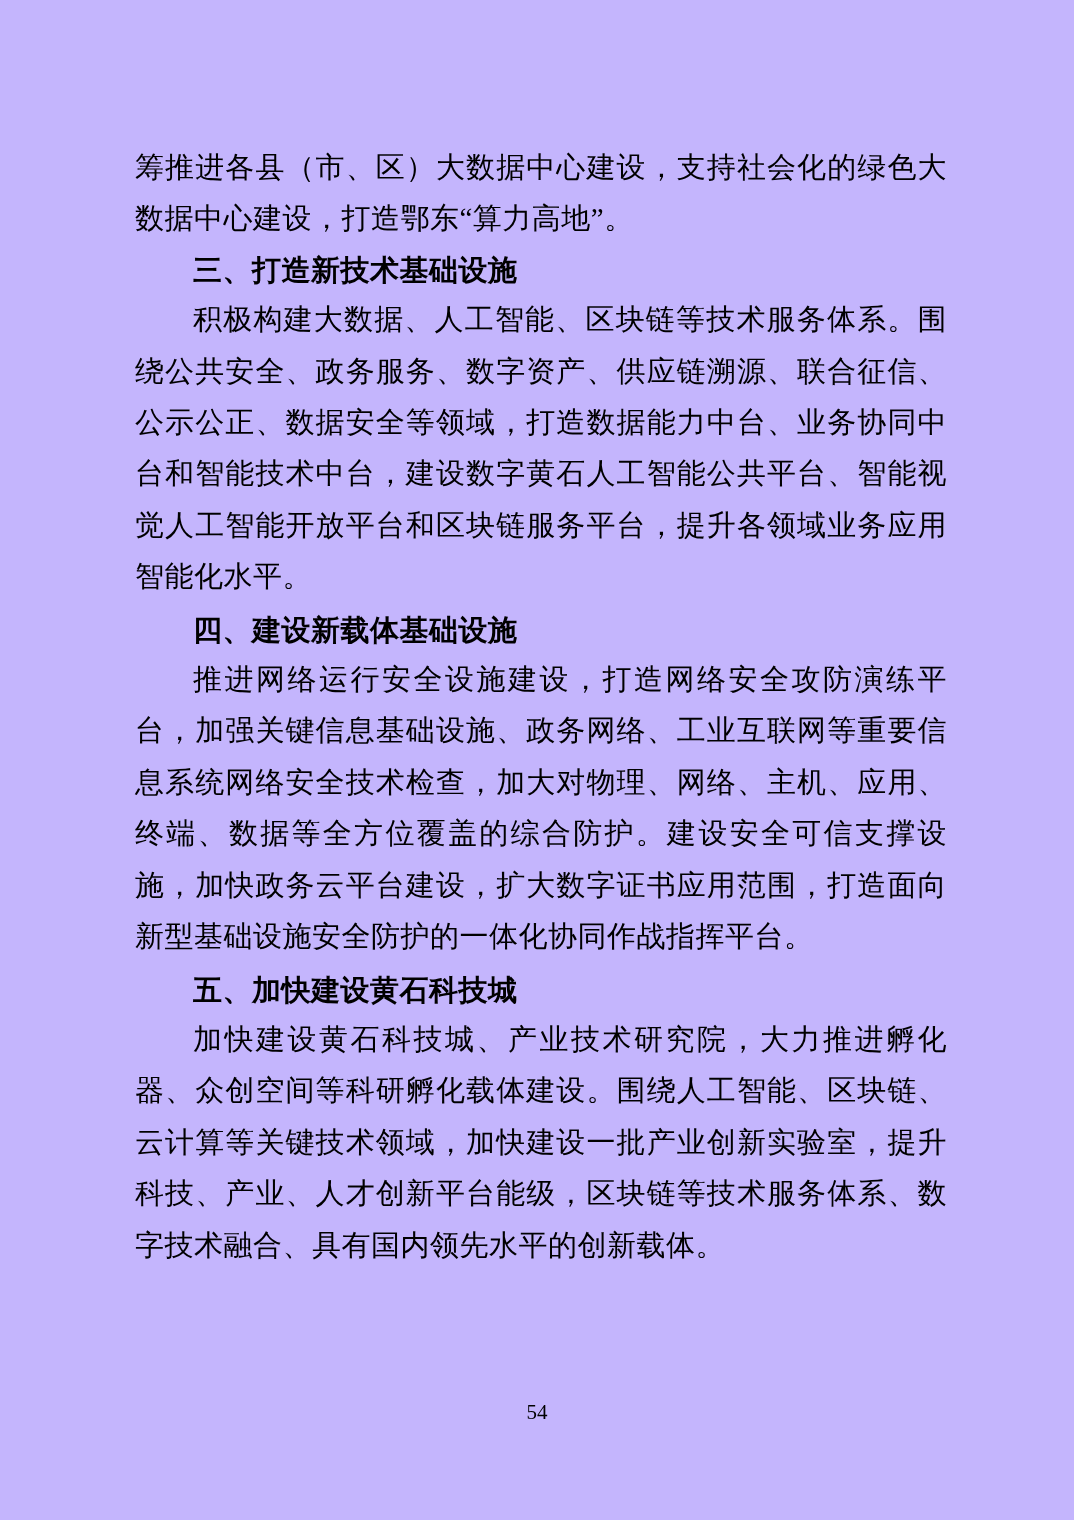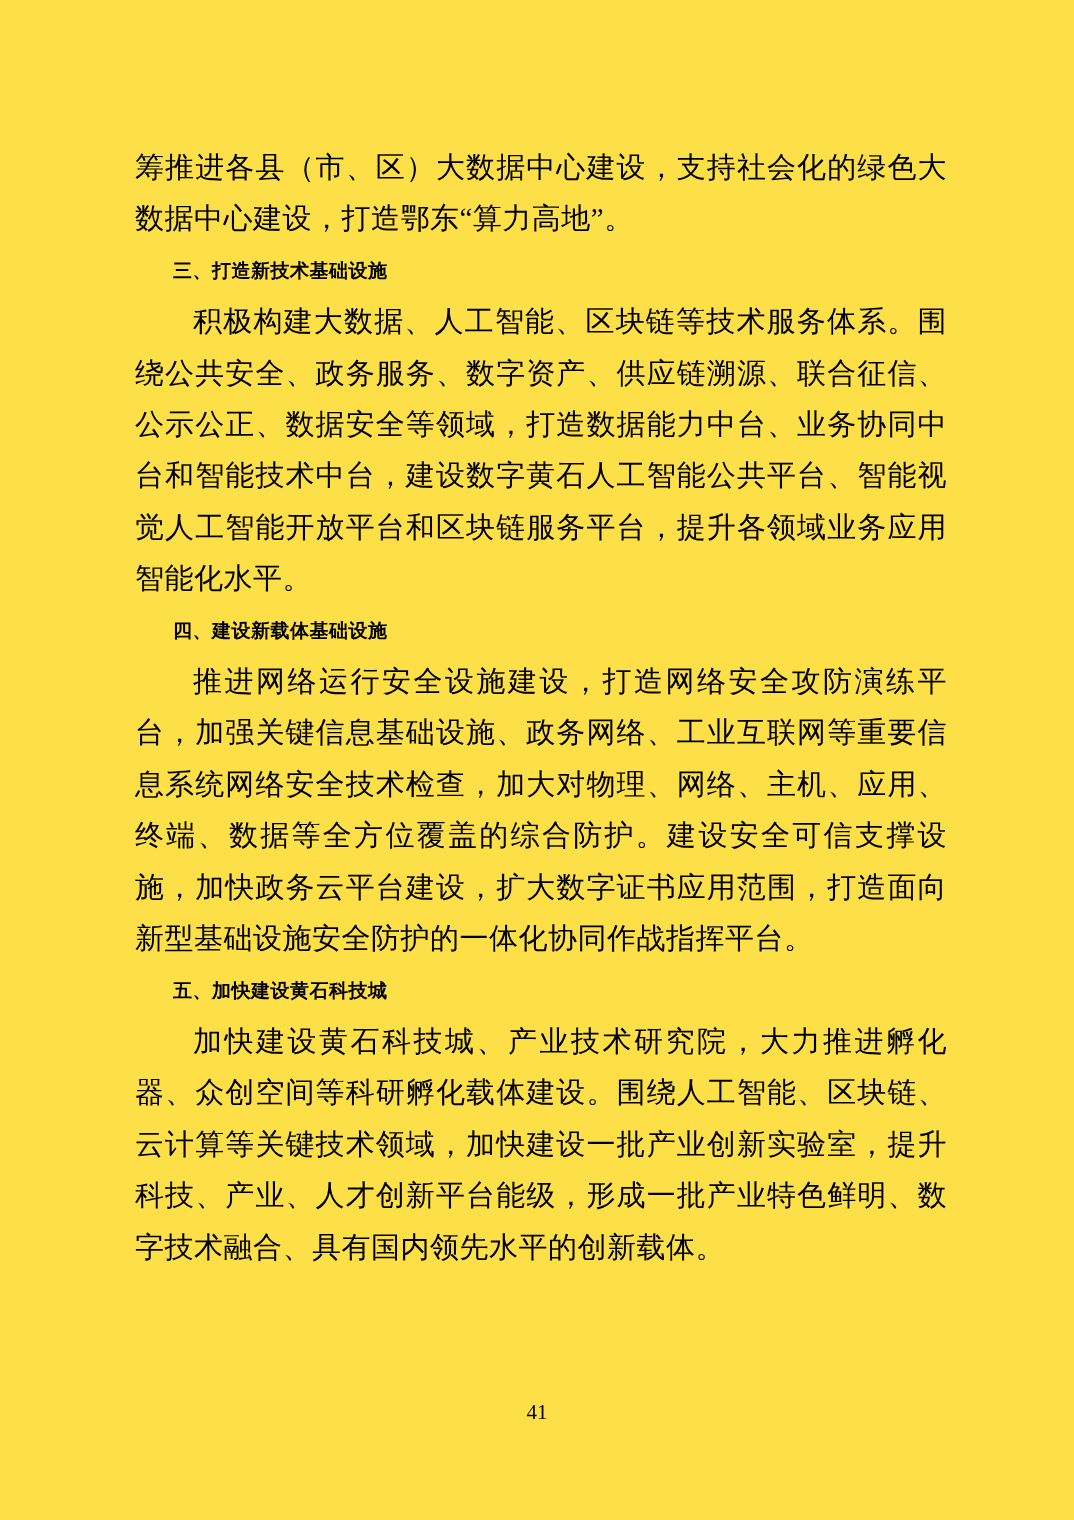--- a/index.html
+++ b/index.html
@@ -1,45 +1,46 @@
 <!DOCTYPE html>
 <html><head>
 <meta charset="utf-8">
 <style>
   html, body { margin: 0; padding: 0; background: #888; }
   .page {
     position: relative;
     width: 1074px;
     height: 1520px;
     margin: 0 auto;
-    background: #fde047;
+    background: #c4b5fd;
     overflow: hidden;
   }
   .content {
     position: absolute;
     top: 142px;
     left: 135px;
     width: 812px;
     color: #000000;
     font-family: "Liberation Serif", "DejaVu Serif", serif;
     font-size: 29px;
     line-height: 51.4px;
     text-align: justify;
     text-justify: inter-ideograph;
     letter-spacing: 0.5px;
   }
   .content p {
     margin: 0;
   }
   .content p.indent {
     text-indent: 2em;
+    font-family: Liberation Mono, monospace;
   }
   .content h2 {
     margin: 0;
-    font-size: 19px;
+    font-size: 29px;
     line-height: 51.4px;
     font-weight: bold;
     text-indent: 2em;
     font-family: "Liberation Sans", "DejaVu Sans", sans-serif;
     letter-spacing: 0.5px;
   }
   .page-number {
     position: absolute;
     top: 1400px;
     left: 0;
@@ -58,18 +59,18 @@
 
     <p>筹推进各县（市、区）大数据中心建设，支持社会化的绿色大数据中心建设，打造鄂东“算力高地”。</p>
 
     <h2>三、打造新技术基础设施</h2>
     <p class="indent">积极构建大数据、人工智能、区块链等技术服务体系。围绕公共安全、政务服务、数字资产、供应链溯源、联合征信、公示公正、数据安全等领域，打造数据能力中台、业务协同中台和智能技术中台，建设数字黄石人工智能公共平台、智能视觉人工智能开放平台和区块链服务平台，提升各领域业务应用智能化水平。</p>
 
     <h2>四、建设新载体基础设施</h2>
     <p class="indent">推进网络运行安全设施建设，打造网络安全攻防演练平台，加强关键信息基础设施、政务网络、工业互联网等重要信息系统网络安全技术检查，加大对物理、网络、主机、应用、终端、数据等全方位覆盖的综合防护。建设安全可信支撑设施，加快政务云平台建设，扩大数字证书应用范围，打造面向新型基础设施安全防护的一体化协同作战指挥平台。</p>
 
     <h2>五、加快建设黄石科技城</h2>
-    <p class="indent">加快建设黄石科技城、产业技术研究院，大力推进孵化器、众创空间等科研孵化载体建设。围绕人工智能、区块链、云计算等关键技术领域，加快建设一批产业创新实验室，提升科技、产业、人才创新平台能级，形成一批产业特色鲜明、数字技术融合、具有国内领先水平的创新载体。</p>
+    <p class="indent">加快建设黄石科技城、产业技术研究院，大力推进孵化器、众创空间等科研孵化载体建设。围绕人工智能、区块链、云计算等关键技术领域，加快建设一批产业创新实验室，提升科技、产业、人才创新平台能级，区块链等技术服务体系、数字技术融合、具有国内领先水平的创新载体。</p>
 
   </div>
 
-  <div class="page-number">41</div>
+  <div class="page-number">54</div>
 </div>
 
 </body></html>

